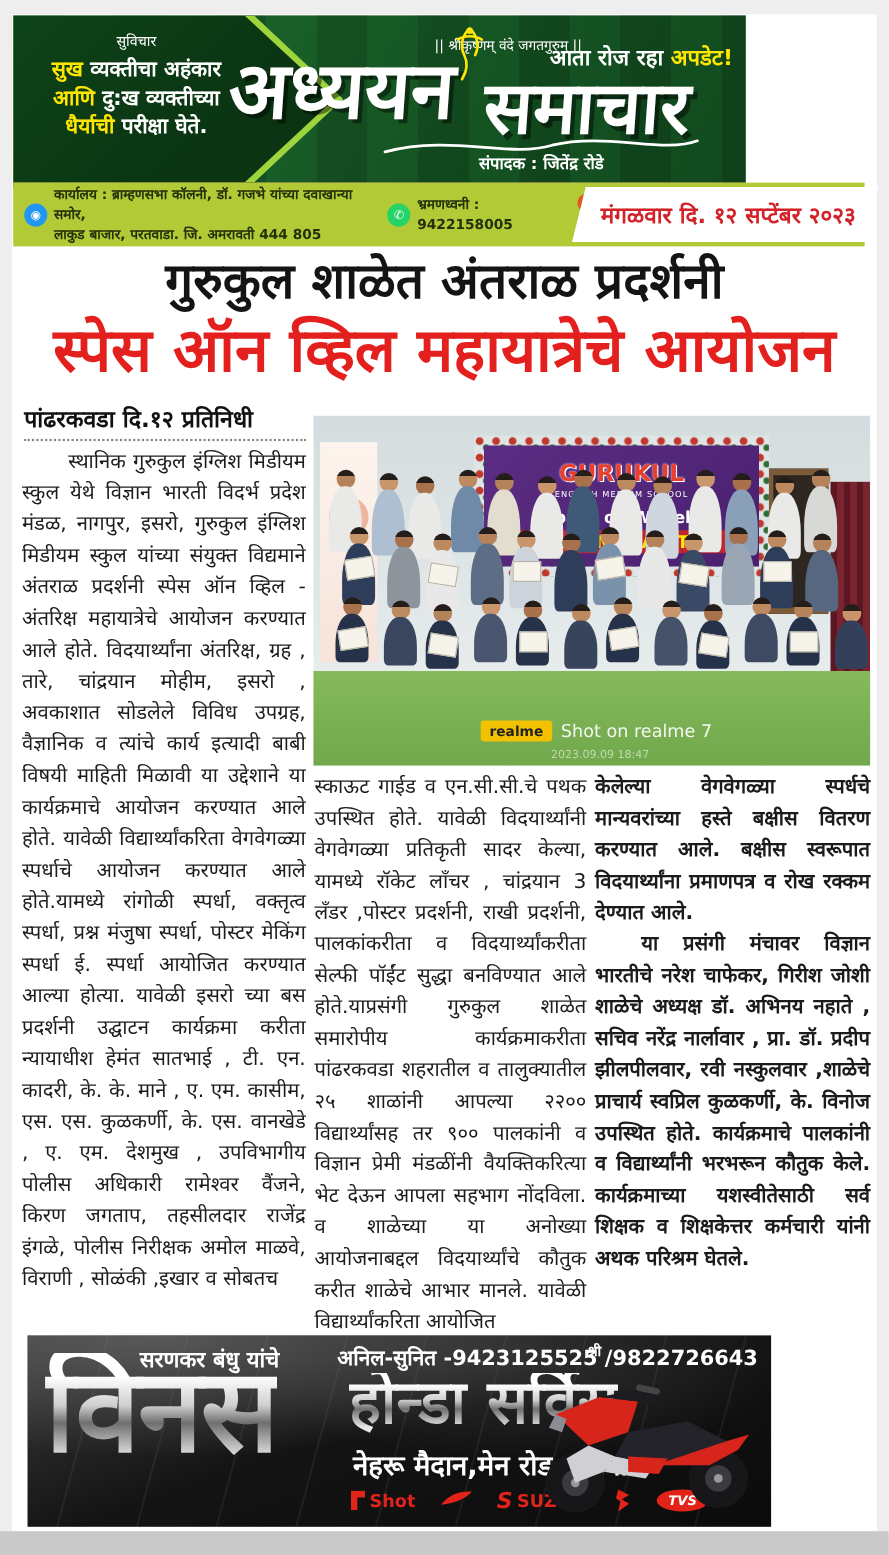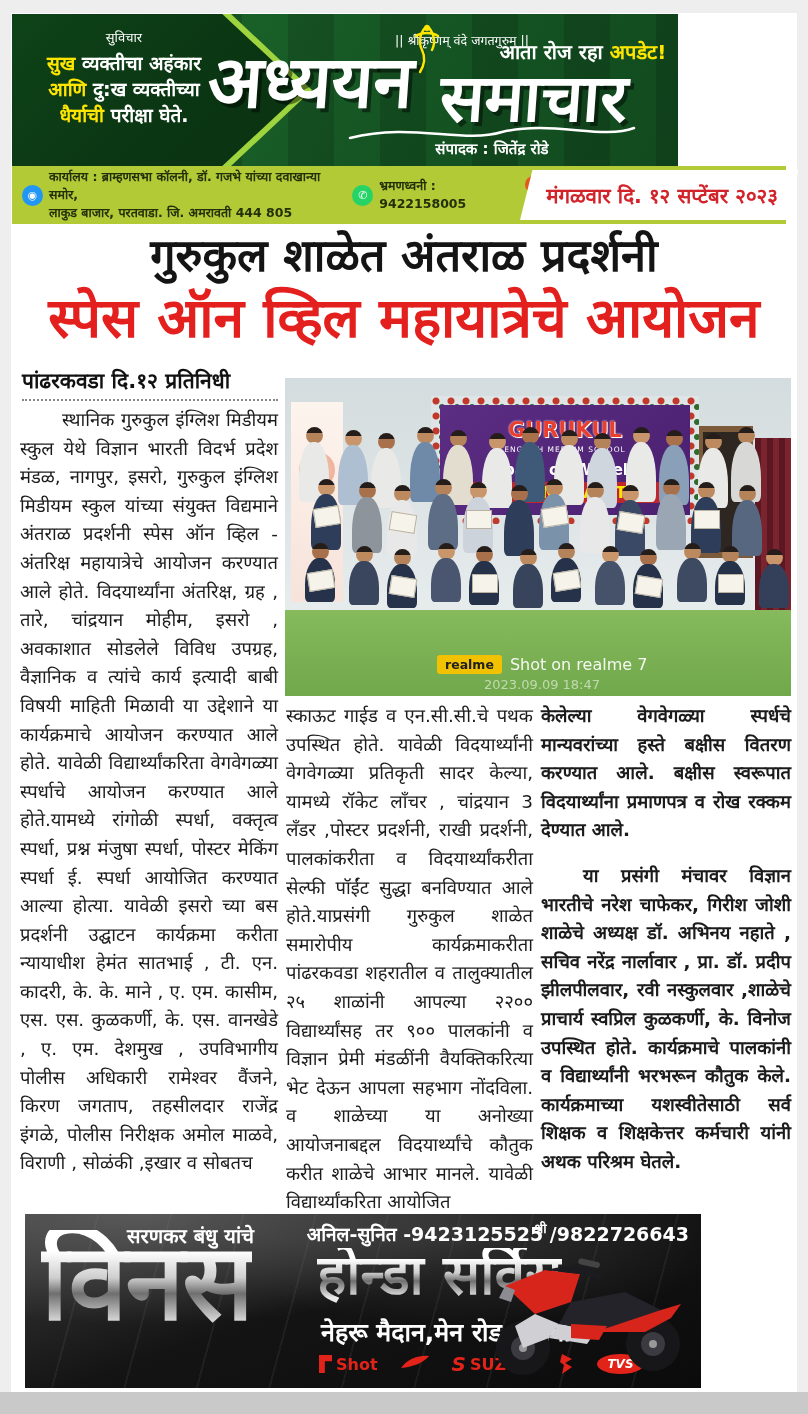--- a/index.html
+++ b/index.html
@@ -78,21 +78,21 @@
 
   
   .dateline{position:absolute;left:22px;top:366px;width:256px;font-size:21px;font-weight:bold;
     color:#111;padding-bottom:5px;border-bottom:2px dotted #888;}
   .body-text{font-size:18.4px;line-height:28.6px;color:#1b1b1b;text-align:justify;}
   .col1{position:absolute;left:20px;top:406px;width:258px;}
   .col2{position:absolute;left:286px;top:702px;width:247px;}
   .col3{position:absolute;left:541px;top:702px;width:250px;}
   .indent{text-indent:42px;}
   .col3 p{margin:0;font-weight:bold;}
-  .col3 p + p{margin-top:17px;}
+  .col3 p + p{margin-top:0;}
 
   
   .photo{position:absolute;left:285px;top:378px;width:506px;height:318px;overflow:hidden;
     background:linear-gradient(#d3dcde,#e6ebec 70%);}
   .ph-floor{position:absolute;left:-20px;bottom:-10px;width:560px;height:96px;
     background:linear-gradient(#86ba5c,#6ea649);transform:skewX(-4deg);}
   .ph-curtain{position:absolute;right:0;top:60px;width:36px;height:200px;
     background:repeating-linear-gradient(90deg,#5d1722 0 6px,#7a2430 6px 12px);}
   .ph-window{position:absolute;right:38px;top:48px;width:44px;height:120px;border:6px solid #7c5b3a;background:#2e2620;}
   .ph-banner-frame{position:absolute;left:146px;top:18px;width:250px;height:110px;padding:9px;
@@ -110,21 +110,21 @@
     background:linear-gradient(#fdf4ee,#f7e3da);}
   .ph-side-banner::before{content:"";position:absolute;left:8px;top:50px;width:36px;height:36px;
     border-radius:50%;background:radial-gradient(#f4c8b8,#eba98f);}
   .person{position:absolute;width:30px;display:flex;flex-direction:column;align-items:center;}
   .p-head{width:17px;height:17px;border-radius:50%;}
   .p-body{width:30px;border-radius:45% 45% 12% 12% / 60% 60% 12% 12%;margin-top:-2px;}
   .p-cert{position:absolute;top:28px;left:3px;width:24px;height:17px;background:#f6f3ea;border:1px solid #b9b2a4;}
   .watermark{position:absolute;left:152px;bottom:22px;display:flex;align-items:center;gap:8px;}
   .wm-badge{background:#f2c200;color:#222;font-size:12.5px;font-weight:bold;padding:2px 8px;border-radius:3px;}
   .wm-text{color:#fff;font-size:16px;opacity:.92;}
-  .wm-date{position:absolute;left:199px;bottom:4px;color:#fff;opacity:.55;font-size:13px;}
+  .wm-date{position:absolute;left:216px;bottom:4px;color:#fff;opacity:.55;font-size:10px;}
 
   
   .ad{position:absolute;left:25px;top:1214px;width:676px;height:174px;overflow:hidden;
     background:
       radial-gradient(ellipse at 18% 0%,rgba(120,120,120,.55),rgba(0,0,0,0) 45%),
       radial-gradient(ellipse at 65% 12%,rgba(90,90,90,.40),rgba(0,0,0,0) 42%),
       repeating-linear-gradient(105deg,rgba(255,255,255,.05) 0 2px,rgba(0,0,0,0) 2px 70px),
       linear-gradient(160deg,#3c3c3c,#141414 45%,#0b0b0b);}
   .metal{font-weight:bold;background:linear-gradient(#ffffff 20%,#cfcfcf 45%,#6f6f6f 60%,#e8e8e8 90%);
     -webkit-background-clip:text;background-clip:text;color:transparent;}

